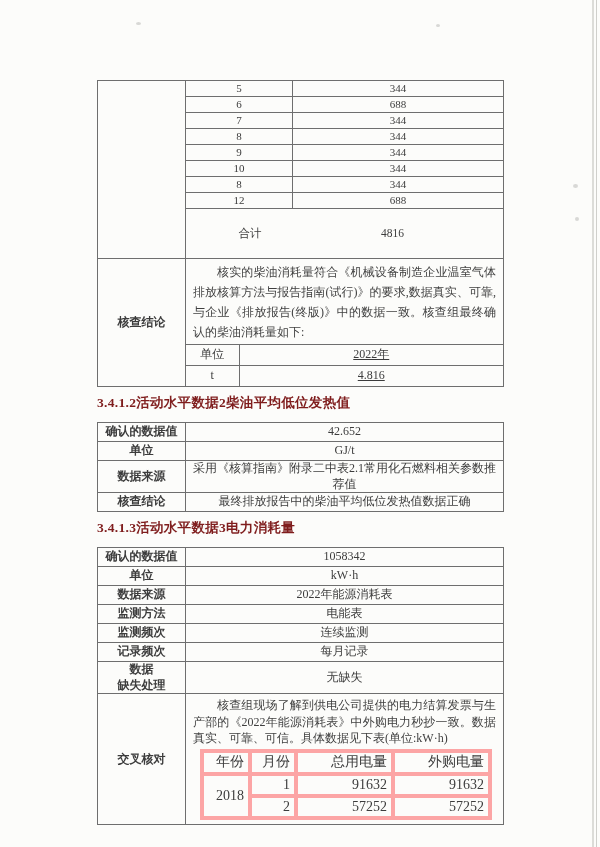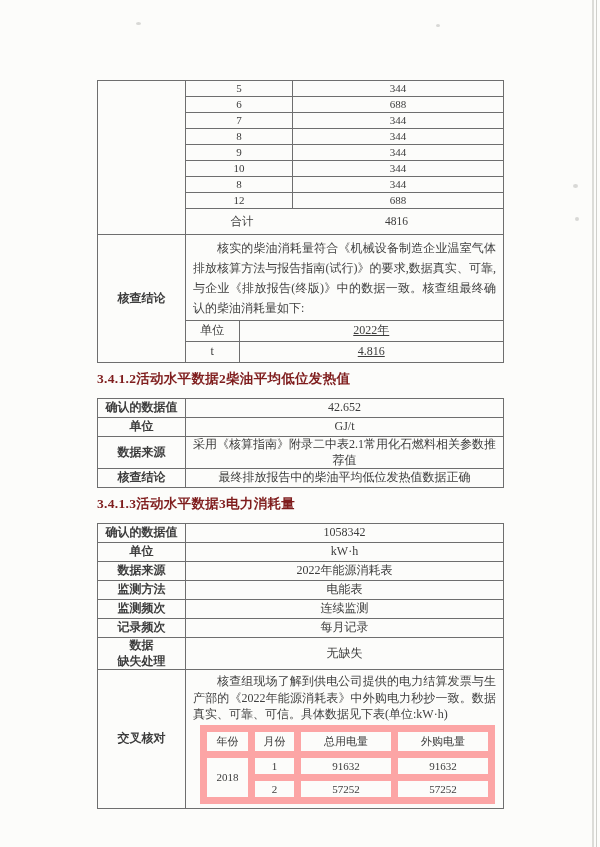--- a/index.html
+++ b/index.html
@@ -9,21 +9,21 @@
     overflow:hidden;margin:0 auto;
   }
   .content{position:absolute;left:97px;top:80px;width:406px;}
   table.t{border-collapse:collapse;table-layout:fixed;width:406px;}
   table.t td{
     border:1px solid #6e6e6e;padding:0 4px;text-align:center;
     font-size:12px;line-height:1.3;color:#3c3c3c;overflow:hidden;
   }
   .t1 td.mrow{height:15px;font-size:11px;}
   .t1 td.blank{background:transparent;}
-  .totalcell{height:17px;padding:4px !important;}
+  .totalcell{height:17px;padding:16px !important;}
   .totalwrap{display:flex;width:100%;}
   .tspan1{display:inline-block;width:107px;text-align:center;font-size:11.5px;}
   .tspan2{display:inline-block;width:211px;text-align:center;font-size:11.5px;font-family:Liberation Serif, serif;}
   td.lbl{font-weight:bold;color:#333;}
   td.nest{padding:0 !important;vertical-align:top;}
   .para{
     text-align:justify;font-size:12px;line-height:20px;color:#3f3f3f;
     padding:3px 7px 2px 7px;text-indent:2em;
   }
   table.inner1{border-collapse:collapse;table-layout:fixed;width:100%;}
@@ -40,21 +40,21 @@
   .prelabel{white-space:pre-line;}
   .t3 td.tall2{height:31px;}
   .crosspara{
     text-align:justify;font-size:12px;line-height:16.5px;color:#3f3f3f;
     padding:3px 7px 1px 7px;text-indent:2em;
   }
   table.crosst{
     border-collapse:collapse;table-layout:fixed;width:288px;
     margin:1px 0 4px 14px;
   }
-  table.crosst td{border:7px solid #fca5a5;font-size:11px;text-align:center;height:16px;}
+  table.crosst td{border:4px solid #fca5a5;font-size:14px;text-align:right;height:16px;}
   table.crosst tr.hd td{height:19px;}
   .pagenum{text-align:center;font-size:11.5px;color:#444;margin-top:5px;}
   
   .edge-line{position:absolute;top:0;height:847px;background:#dcdcd8;}
   .edge-line2{position:absolute;top:0;height:847px;background:#cfcfcb;}
   .speck{position:absolute;background:#c9c9c6;border-radius:50%;opacity:.7;}
 </style>
 </head>
 <body>
 

